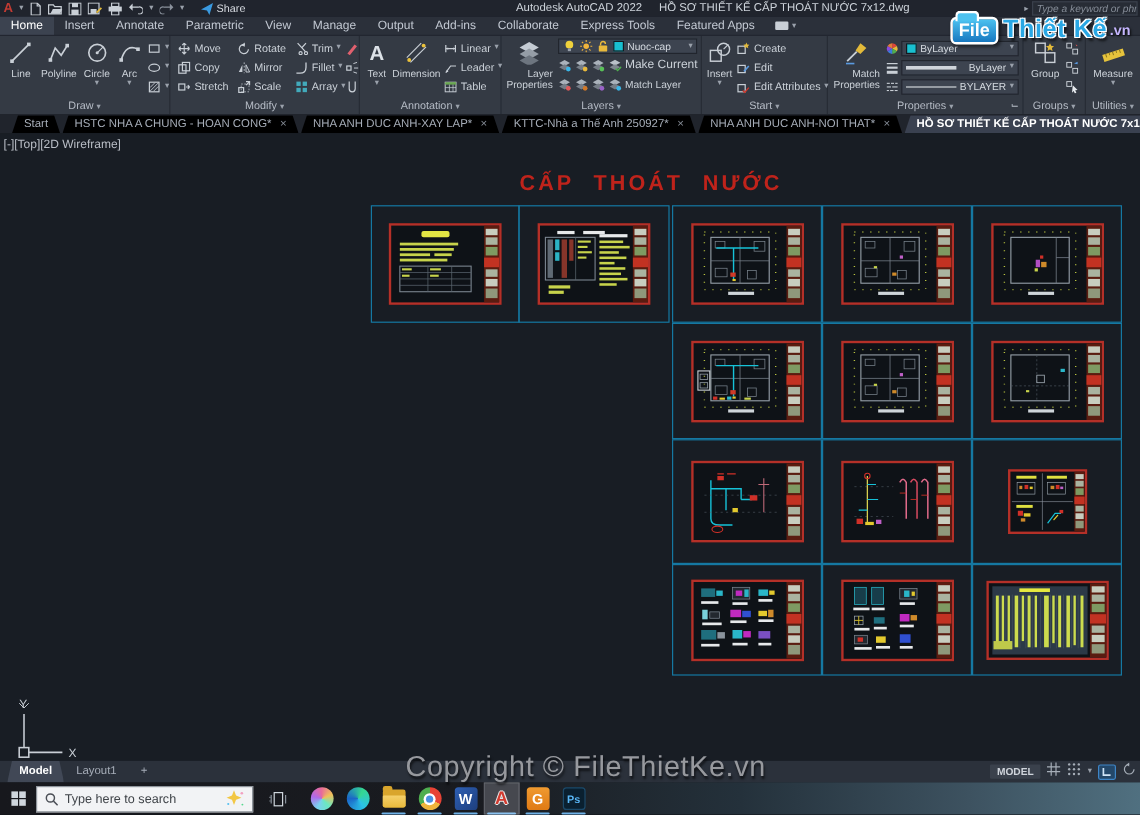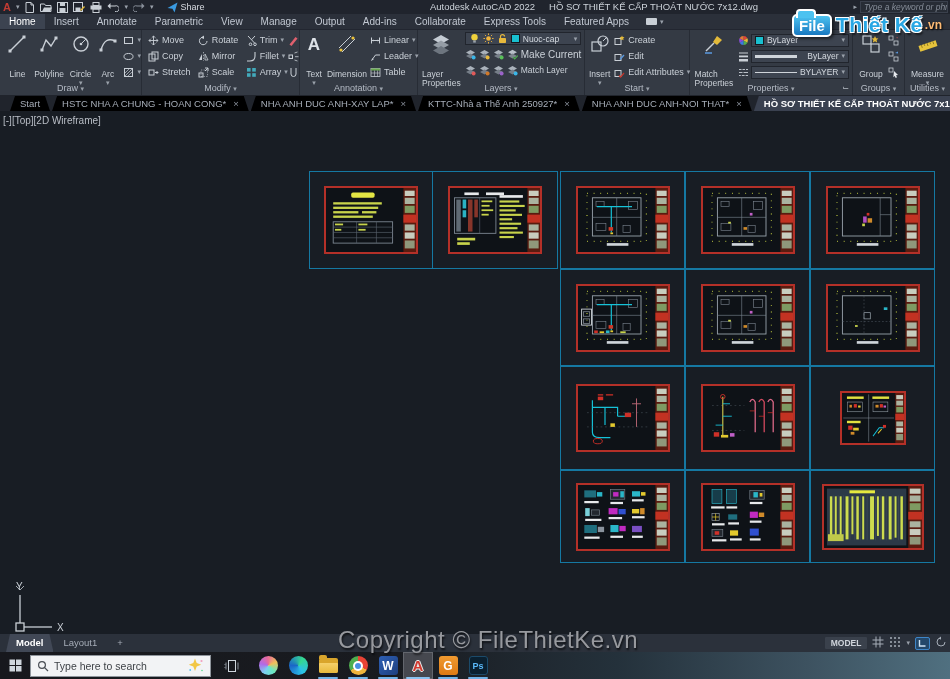--- a/index.html
+++ b/index.html
@@ -26,21 +26,21 @@
   .rtab.active{background:#3c4350;color:#fff;}
   .ribbon-opt{display:flex;align-items:center;gap:3px;margin-left:8px;}
   .ribbon-opt .box{width:11px;height:7px;background:#c9cfd6;border-radius:1px;}
 
   
   .ribbon{position:absolute;left:0;top:30px;width:950px;height:65px;background:#343a44;}
   .panel{position:absolute;top:0;height:65px;border-right:1px solid #272c35;}
   .panel-label{position:absolute;left:0;right:0;bottom:0;height:13px;line-height:13px;text-align:center;color:#b6bcc6;font-size:9px;white-space:nowrap;}
   .panel-body{position:absolute;left:0;right:0;top:2px;height:50px;display:flex;align-items:flex-start;}
   .bigbtn{display:flex;flex-direction:column;align-items:center;padding-top:2px;}
-  .bigbtn .blabel{font-size:8.5px;color:#cbd1d8;margin-top:16px;text-align:left;line-height:9px;white-space:pre-line;}
+  .bigbtn .blabel{font-size:8.5px;color:#cbd1d8;margin-top:3px;text-align:right;line-height:9px;white-space:pre-line;}
   .smallrow{display:flex;align-items:center;gap:3px;height:16px;font-size:9px;color:#cbd1d8;white-space:nowrap;}
   .minicol{display:flex;flex-direction:column;justify-content:flex-start;}
   .i20{width:20px;height:20px;display:block;}
   .i11{width:11px;height:11px;display:block;flex:none;}
   .swatch{width:9px;height:9px;background:#18c0d0;border:1px solid #14191f;flex:none;}
   .dropbox{display:flex;align-items:center;gap:3px;background:#3d4450;border:1px solid #21252d;height:13px;font-size:8.5px;color:#d5dae0;padding:0 3px;}
   .lw-sample{width:42px;height:3px;background:#cfd4da;flex:none;}
   .lt-sample{width:42px;height:1px;background:#cfd4da;flex:none;}
 
   
@@ -92,21 +92,21 @@
   .fol .b::before{content:'';position:absolute;top:-3px;left:0;width:8px;height:4px;background:#d9a52c;border-radius:2px 2px 0 0;}
   .fol .f{position:absolute;left:0;right:0;bottom:0;height:10px;background:linear-gradient(#f5d06a,#e8b93c);border-radius:1px 1px 2px 2px;}
 
   
   .ftk{position:absolute;left:792px;top:13px;z-index:40;display:flex;align-items:center;white-space:nowrap;}
   .ftk-file{display:inline-block;background:linear-gradient(#4cc2f0,#1878c0);border:2px solid #fff;border-radius:5px;padding:1px 5px;color:#fff;
     font-weight:bold;font-size:15px;box-shadow:2px 2px 3px rgba(0,0,0,.5);position:relative;}
   .ftk-file::before{content:'';position:absolute;top:-7px;left:2px;width:16px;height:7px;background:#4cc2f0;border:2px solid #fff;border-bottom:none;border-radius:4px 4px 0 0;}
   .ftk-main{color:#29a7e4;font-weight:bold;font-size:21px;margin-left:4px;letter-spacing:0.5px;
     text-shadow:-1px -1px 0 #fff,1px -1px 0 #fff,-1px 1px 0 #fff,1px 1px 0 #fff,2px 3px 2px rgba(0,0,0,.6);}
-  .ftk-vn{color:#fdba74;font-weight:bold;font-size:12px;margin-left:2px;text-shadow:1px 1px 2px #000;}
+  .ftk-vn{color:#c4b5fd;font-weight:bold;font-size:12px;margin-left:2px;text-shadow:1px 1px 2px #000;}
 </style>
 </head>
 <body>
 
 <div class="screen">
 
   <div class="titlebar">
     <div class="qat">
       <span class="acad-logo">A</span>
       <span class="caret">▾</span>
@@ -760,20 +760,21 @@
       <div class="ftab">Start</div>
       <div class="ftab">HSTC NHA A CHUNG - HOAN CONG*<span class="x">×</span></div>
       <div class="ftab">NHA ANH DUC ANH-XAY LAP*<span class="x">×</span></div>
       <div class="ftab">KTTC-Nhà a Thế Anh 250927*<span class="x">×</span></div>
       <div class="ftab">NHA ANH DUC ANH-NOI THAT*<span class="x">×</span></div>
       <div class="ftab active">HỒ SƠ THIẾT KẾ CẤP THOÁT NƯỚC 7x12</div>
     </div>
 
   <div class="canvas">
     <div class="vp-label">[-][Top][2D Wireframe]</div>
+    <div class="dwg-title">CẤP THOÁT NƯỚC</div>
     <div id="cells">
         <div class="cell" style="left: 309px; top: 60px; width: 124px; height: 98px;">
           <div class="sheet" style="width: 94px; height: 68px;">
             <svg viewBox="0 0 100 72" preserveAspectRatio="none">
               <rect x="28" y="5" width="26" height="6" rx="2" fill="#e3e544"></rect>
               <rect x="8" y="16" width="54" height="2.6" fill="#c7d34b"></rect>
               <rect x="8" y="21" width="50" height="2.6" fill="#c7d34b"></rect>
               <rect x="8" y="26" width="28" height="2.6" fill="#c7d34b"></rect>
               <rect x="40" y="26" width="16" height="2.6" fill="#c7d34b"></rect>
               <rect x="8" y="31" width="44" height="2.6" fill="#c7d34b"></rect>

